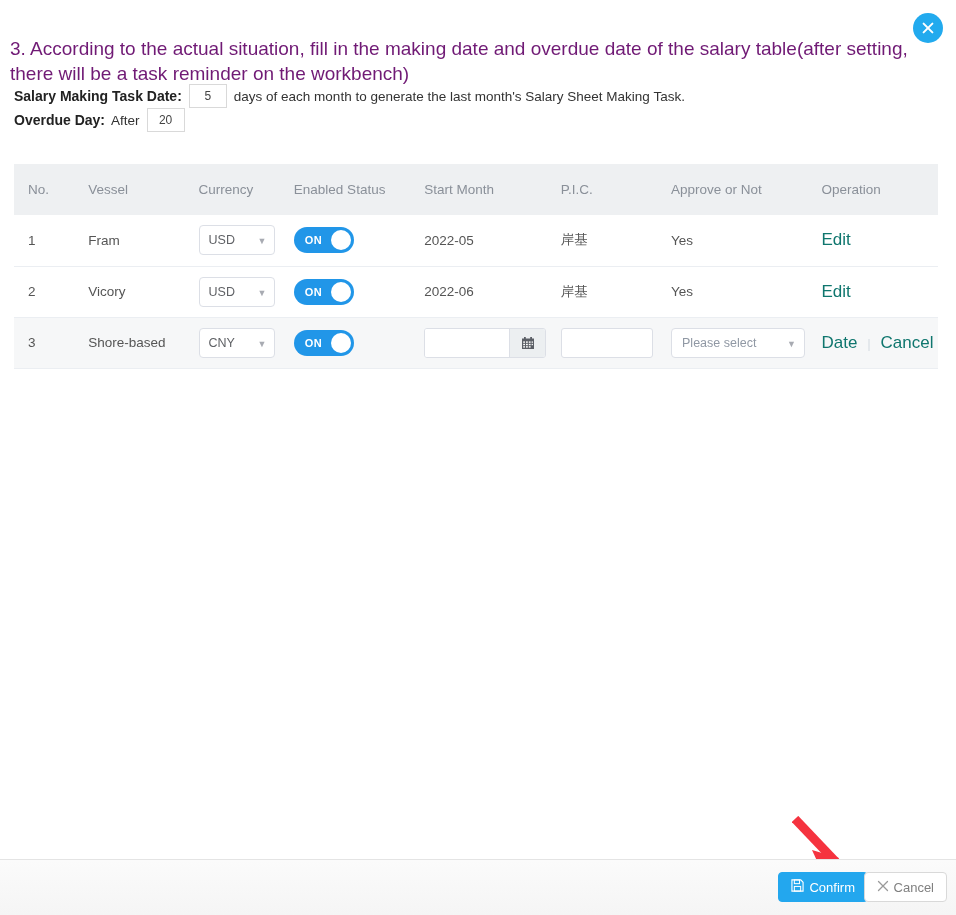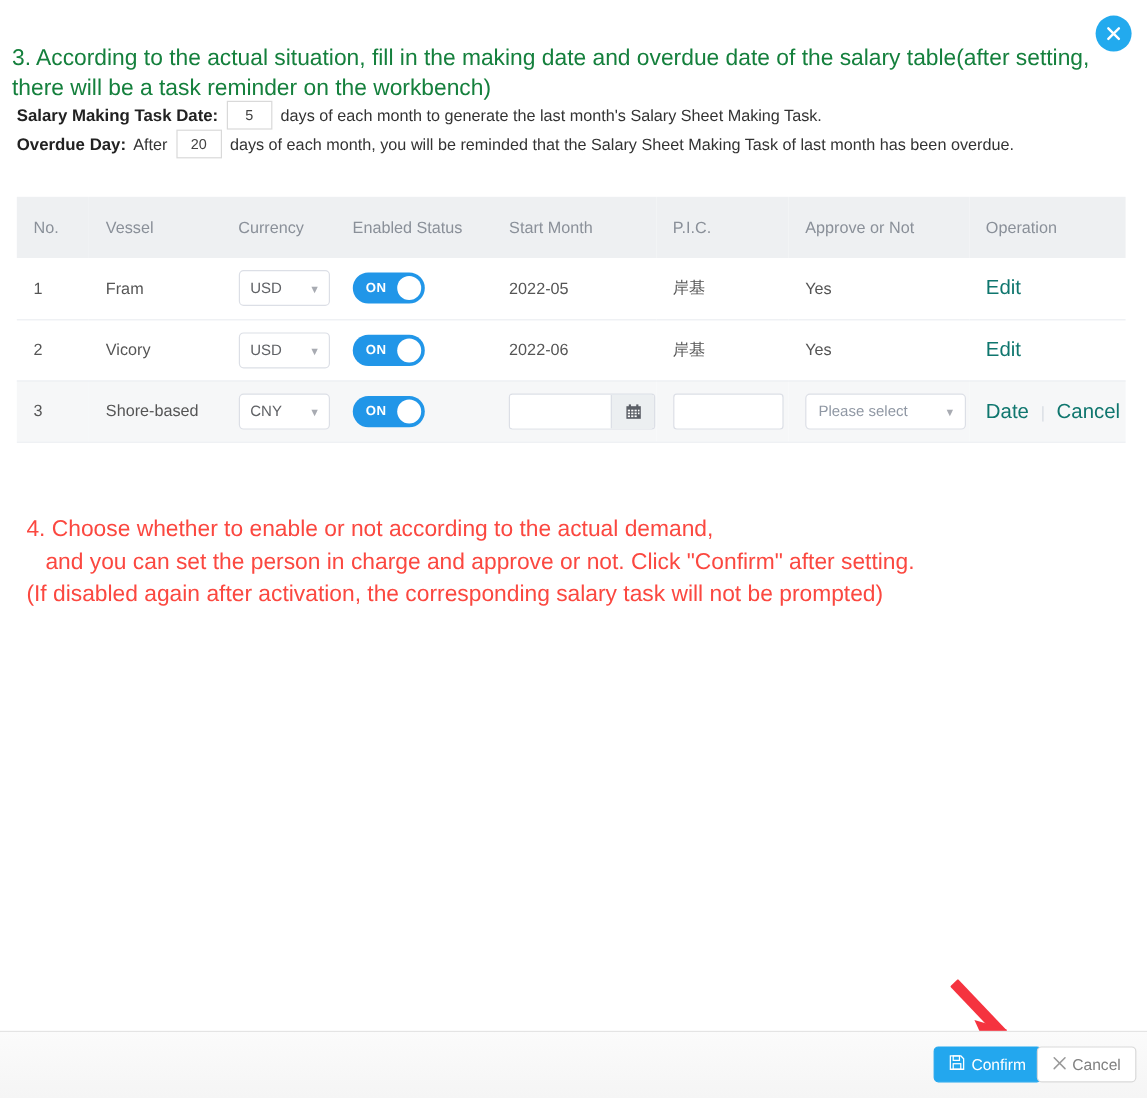--- a/index.html
+++ b/index.html
@@ -39,21 +39,21 @@
   
   .note-red {
     position: absolute;
     color: #ff3b30;
     font-family: "Liberation Sans", sans-serif;
     white-space: pre;
   }
   .note-3 {
     left: 10px; top: 36px; width: 946px;
     font-size: 19px; line-height: 25px;
-    color: #15803d;
+    color: #701a75;
   }
   .note-4 {
     left: 22px; top: 428px; width: 920px;
     font-size: 19px; line-height: 27px;
     color: #fb4840;
   }
 
   
   .setting-row {
     position: absolute; left: 14px;
@@ -257,21 +257,20 @@
   <div class="setting-row r1">
     <span class="lbl-strong">Salary Making Task Date:</span>
     <span class="num-box w1">5</span>
     <span class="lbl-plain">days of each month to generate the last month's Salary Sheet Making Task.</span>
   </div>
 
   <div class="setting-row r2">
     <span class="lbl-strong">Overdue Day:</span>
     <span class="lbl-plain" style="margin-left:6px">After</span>
     <span class="num-box w2">20</span>
-    <span class="lbl-plain">days of each month, you will be reminded that the Salary Sheet Making Task of last month has been overdue.</span>
   </div>
 
   <table class="tbl">
     <thead>
       <tr>
         <th class="col-no">No.</th>
         <th class="col-vessel">Vessel</th>
         <th class="col-cur">Currency</th>
         <th class="col-status">Enabled Status</th>
         <th class="col-month">Start Month</th>
@@ -378,23 +377,20 @@
         <td>
           <span class="lnk">Date</span>
           <span class="sep-bar">|</span>
           <span class="lnk">Cancel</span>
         </td>
       </tr>
     </tbody>
   </table>
   <div class="tbl-bottom-line"></div>
 
-  <div class="note-red note-4">4. Choose whether to enable or not according to the actual demand,
-   and you can set the person in charge and approve or not. Click "Confirm" after setting.
-(If disabled again after activation, the corresponding salary task will not be prompted)</div>
 
   <svg class="arrow-annot" viewBox="0 0 70 62" aria-hidden="true">
     <path d="M4 4 L48 50 L40 50 L46 58 L52 46 L46 47 Z" fill="#f5333f"></path>
     <path d="M3 3 L44 46" stroke="#f5333f" stroke-width="9" stroke-linecap="butt"></path>
     <path d="M31 58 L20 34 L47 42 Z" fill="#f5333f"></path>
   </svg>
 
   <div class="footer">
     <div class="btn btn-confirm">
       <span>

